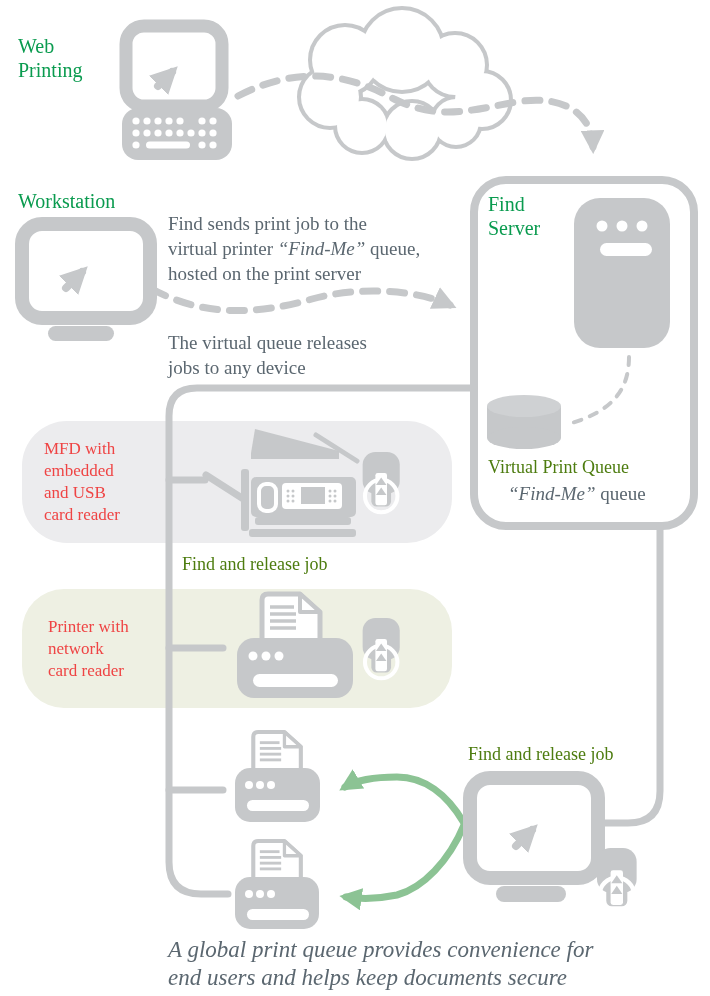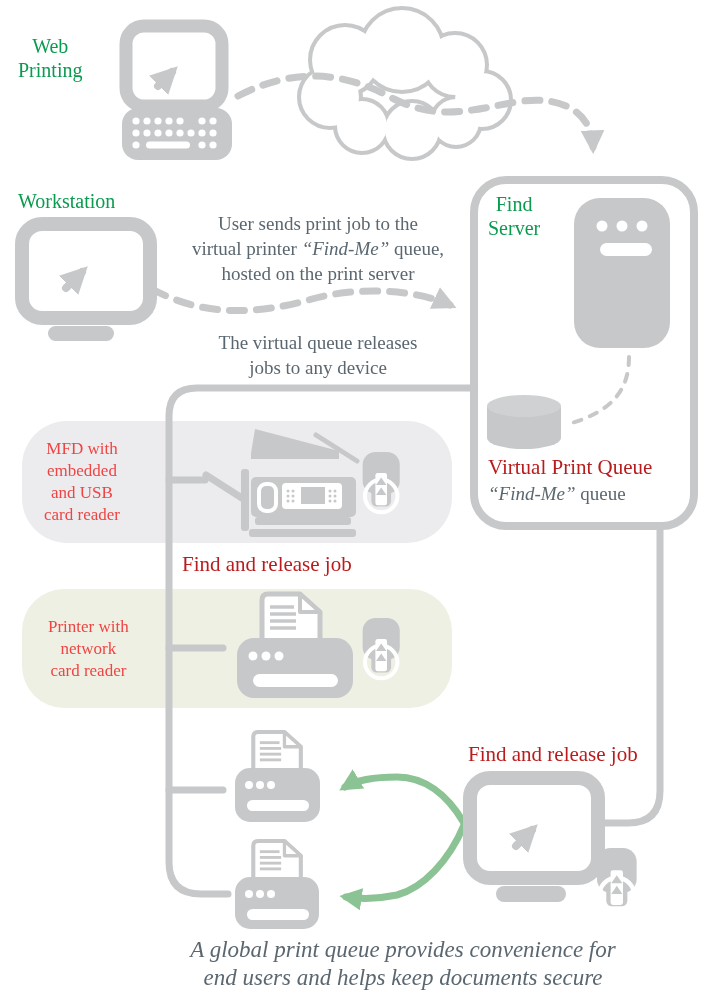--- a/index.html
+++ b/index.html
@@ -1,24 +1,24 @@
 <!DOCTYPE html>
 <html><head>
 <meta charset="utf-8">
 <style>
   html,body{margin:0;padding:0;background:#ffffff;}
   #canvas{
     position:relative;width:710px;height:996px;background:#ffffff;overflow:hidden;
     font-family:"Liberation Serif","DejaVu Serif",serif;
   }
   .abs{position:absolute;}
-  .gray-text{color:#5b6770;}
-  .pre{white-space:pre-line;text-align:center;}
+  .gray-text{color:#5b6770;margin-left:20px;}
+  .pre{white-space:pre-line;}
   .green-label{font-size:20px;line-height:24px;color:#0a9b4f;}
-  .heading{font-size:21px;line-height:24px;color:#b91c1c;}
+  .heading{font-size:18px;line-height:24px;color:#4d7c0f;}
   .para{font-size:19px;line-height:25px;color:#5b6770;}
   .rowlabel{font-size:17px;line-height:22px;color:#ef4444;}
   .caption{font-size:23px;line-height:28px;color:#5b6770;font-style:italic;}
   .row-bg{border-radius:45px;}
   #row-mfd{left:22px;top:421px;width:430px;height:122px;background:#ececee;}
   #row-printer{left:22px;top:589px;width:430px;height:119px;background:#eef0e3;border-radius:42px;}
   #server-box{
     left:470px;top:176px;width:228px;height:354px;background:#ffffff;
     border:8px solid #c6c8ca;border-radius:36px;box-sizing:border-box;
   }
@@ -235,21 +235,21 @@
   </svg>
   <svg class="z4" style="left:592px;top:848px" width="54" height="74" viewBox="0 0 54 74">
     <use href="#cardreader" transform="scale(0.62)"></use>
   </svg>
 
   <div class="abs z4 green-label pre" style="left:18px;top:34px">Web
 Printing</div>
   <div class="abs z4 green-label pre" style="left:18px;top:189px">Workstation</div>
 
   <div class="abs z4 para pre" style="left:168px;top:186px;width:300px">
-    <span>User sends print job to the
+    <span>Find sends print job to the
 virtual printer </span><i>“Find-Me”</i><span> queue,
 hosted on the print server</span>
   </div>
   <div class="abs z4 para pre" style="left:168px;top:330px;width:300px">The virtual queue releases
 jobs to any device</div>
 
   <div class="abs z4 green-label pre" style="left:488px;top:192px">Find
 Server</div>
   <div class="abs z4 heading" style="left:488px;top:455px">Virtual Print Queue</div>
   <div class="abs z4 gray-text" style="left:488px;top:483px;font-size:19px">

